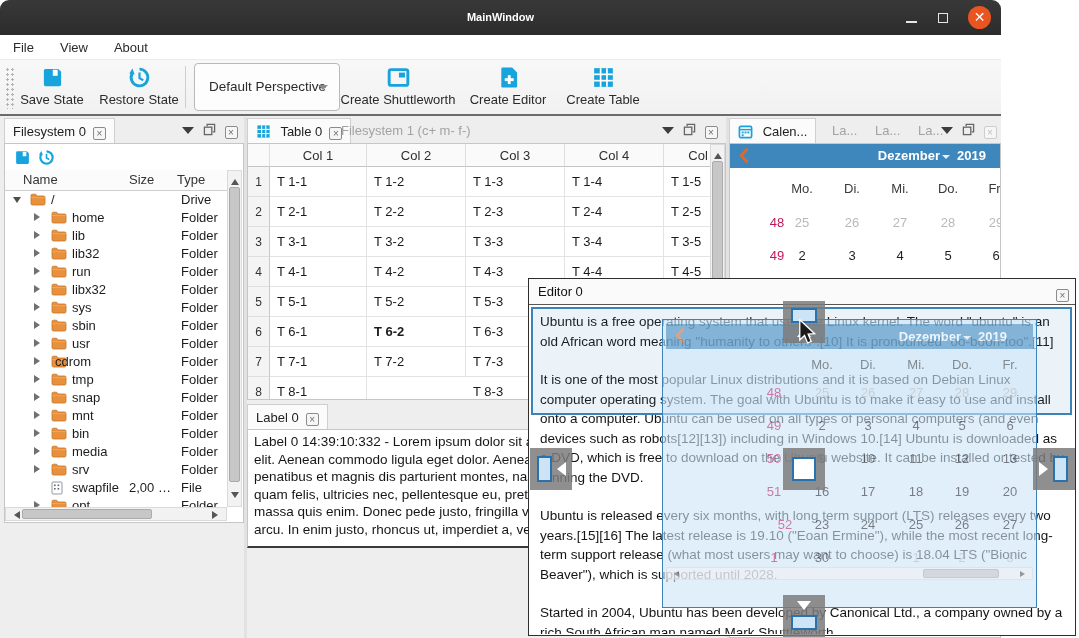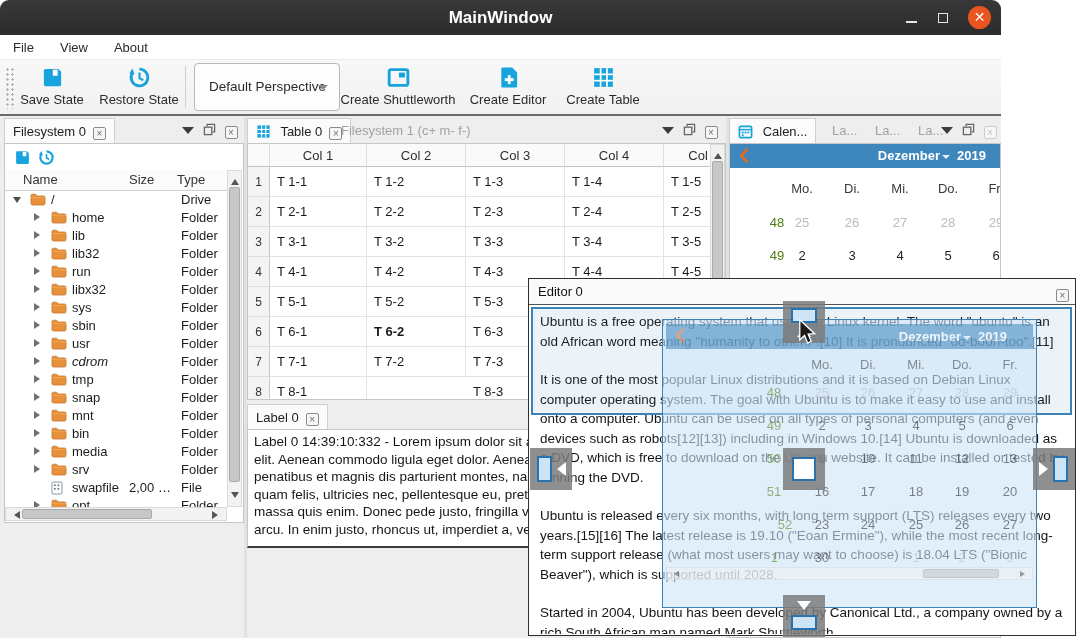--- a/index.html
+++ b/index.html
@@ -3,21 +3,21 @@
 <meta charset="utf-8">
 <style>
   * { margin:0; padding:0; box-sizing:border-box; }
   html,body { width:1079px; height:638px; background:#fff; font-family:"Liberation Sans","DejaVu Sans",sans-serif; overflow:hidden; }
   .abs { position:absolute; }
   #screen { position:relative; width:1079px; height:638px; background:#fff; }
 
   
   #mainwin { left:0; top:0; width:1001px; height:638px; background:#eeeeee; border-radius:9px 9px 0 0; }
   #titlebar { left:0; top:0; width:1001px; height:35px; background:linear-gradient(#383838,#2c2c2c); border-radius:9px 9px 0 0; }
-  #titlebar .title { width:100%; text-align:center; line-height:35px; color:#fff; font-weight:bold; font-size:17px; }
+  #titlebar .title { width:100%; text-align:center; line-height:35px; color:#fff; font-weight:bold; font-size:11px; }
   .winbtn { top:8px; width:20px; height:20px; text-align:center; }
   .btn-min  { right:80px; } .btn-max { right:48px; }
   .btn-min span { display:block; margin:13px auto 0; width:11px; height:2px; background:#e6e6e6; }
   .btn-max span { display:block; margin:5px auto 0; width:10px; height:10px; border:1.5px solid #e6e6e6; }
   .btn-close { right:10px; top:6px; width:23px; height:23px; border-radius:50%; background:#E95420; color:#fff; font-size:14px; line-height:22px; text-align:center; font-weight:bold; }
 
   #menubar { left:0; top:35px; width:1001px; height:25px; background:#ffffff; border-bottom:1px solid #ececec; }
   .menu-item { display:inline-block; padding:0 13px; line-height:25px; font-size:13px; color:#2b2b2b; }
 
   #toolbar { left:0; top:60px; width:1001px; height:56px; background:linear-gradient(#f8f8f8,#f1f1f1); border-bottom:2px solid #6a6a6a; }
@@ -63,21 +63,21 @@
         background:#fafafa; border-right:1px solid #dedede; border-bottom:1px solid #c4c4c4; }
   .rn { position:absolute; left:0; width:22px; text-align:center; font-size:12px; color:#333;
         background:#f4f4f4; border-right:1px solid #c9c9c9; border-bottom:1px solid #dedede; }
   .td { position:absolute; height:30px; line-height:30px; padding-left:7px; font-size:13px; color:#1a1a1a;
         border-right:1px solid #e3e3e3; border-bottom:1px solid #e3e3e3; }
 
   
   .cal-nav { background:#3d87bd; color:#fff; font-weight:bold; font-size:13px; }
   .cal-cell { position:absolute; transform:translateX(-50%); font-size:13px; white-space:nowrap; }
   .cal-gray { color:#b9b9b9; }
-  .cal-week { color:#4d7c0f; }
+  .cal-week { color:#be185d; }
   .cal-day { color:#1f1f1f; }
   .cal-hdr { color:#3a3a3a; }
 
   
   #label-text { font-size:13.5px; line-height:17.5px; color:#161616; }
 
   
   #editor { left:528px; top:278px; width:548px; height:358px; background:#fff; border:1.5px solid #2e2e2e; z-index:10; }
   #editor-tb { left:0; top:0; right:0; height:26px; background:#fafafa; border-bottom:1px solid #555; }
   #editor-tb .et { position:absolute; left:9px; line-height:25px; font-size:13px; color:#111; }
@@ -279,21 +279,21 @@
               </svg></span>
             <span style="left:67px;">usr</span>
             <span style="left:176px;">Folder</span>
           </div>
           <div class="tree-row" style="top: 162px;">
             <span class="twisty closed" style="left:29px;top:4px;"></span>
             <span style="left:46px;top:2px;width:16px;height:13px;"><svg viewBox="0 0 16 13" width="100%" height="100%">
                 <path d="M1 2.6 Q1 1.2 2.4 1.2 H5.6 L7.2 3 H13.6 Q15 3 15 4.4 V10.6 Q15 12 13.6 12 H2.4 Q1 12 1 10.6 Z" fill="#E8913C" stroke="#C4752B" stroke-width="0.8"></path>
                 <path d="M1 4.6 H15" stroke="#F2A95C" stroke-width="0.8"></path>
               </svg></span>
-            <span style="left:67px;font-style:italic;">cdrom</span>
+            <span style="left:50px;">cdrom</span>
             <span style="left:176px;">Folder</span>
           </div>
           <div class="tree-row" style="top: 180px;">
             <span class="twisty closed" style="left:29px;top:4px;"></span>
             <span style="left:46px;top:2px;width:16px;height:13px;"><svg viewBox="0 0 16 13" width="100%" height="100%">
                 <path d="M1 2.6 Q1 1.2 2.4 1.2 H5.6 L7.2 3 H13.6 Q15 3 15 4.4 V10.6 Q15 12 13.6 12 H2.4 Q1 12 1 10.6 Z" fill="#E8913C" stroke="#C4752B" stroke-width="0.8"></path>
                 <path d="M1 4.6 H15" stroke="#F2A95C" stroke-width="0.8"></path>
               </svg></span>
             <span style="left:67px;">tmp</span>
             <span style="left:176px;">Folder</span>

